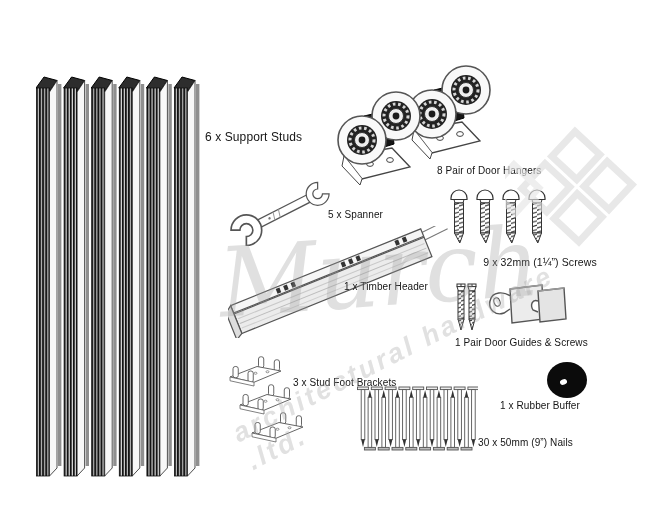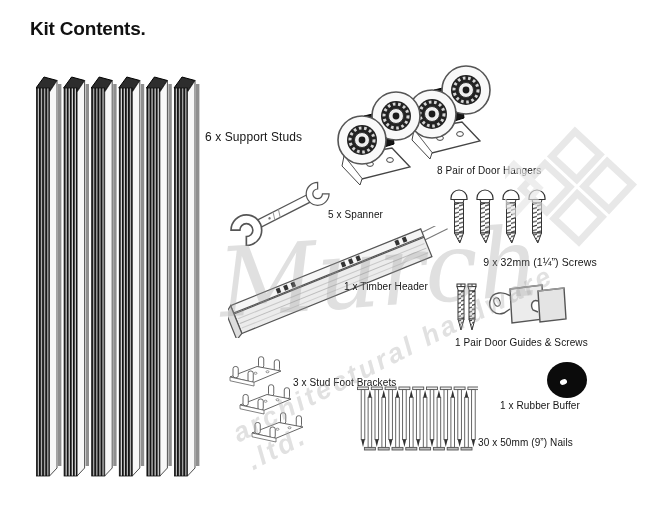--- a/index.html
+++ b/index.html
@@ -99,21 +99,20 @@
       <g id="screwSlim">
         <rect x="-4" y="0" width="8" height="2.6" fill="#fff" stroke="#333" stroke-width="1"></rect>
         <line x1="0" y1="0" x2="0" y2="2.6" stroke="#333" stroke-width="1"></line>
         <polygon points="-4,2.6 4,2.6 2.6,7 -2.6,7" fill="#fff" stroke="#333" stroke-width="1"></polygon>
         <rect x="-3" y="7" width="6" height="28" fill="url(#thr)" stroke="#333" stroke-width="1"></rect>
         <polygon points="-3,35 3,35 0,46" fill="url(#thr)" stroke="#333" stroke-width="1"></polygon>
       </g>
     </defs>
   </svg>
 
-  <div id="page-title">Kit Contents.</div>
 
   <div class="item">
     <svg class="gfx" style="left:36px;top:74px" width="170" height="410" viewBox="0 0 170 410">
       <use href="#stud" transform="translate(0,0)"></use>
       <use href="#stud" transform="translate(27.6,0)"></use>
       <use href="#stud" transform="translate(55.2,0)"></use>
       <use href="#stud" transform="translate(82.8,0)"></use>
       <use href="#stud" transform="translate(110.4,0)"></use>
       <use href="#stud" transform="translate(138,0)"></use>
     </svg>

